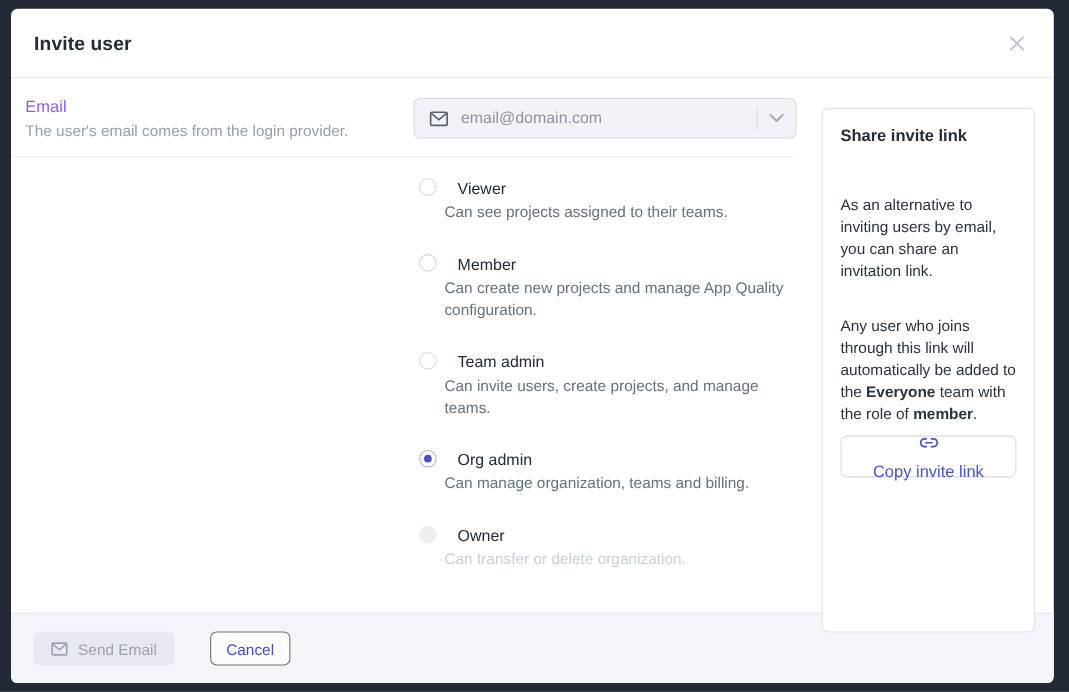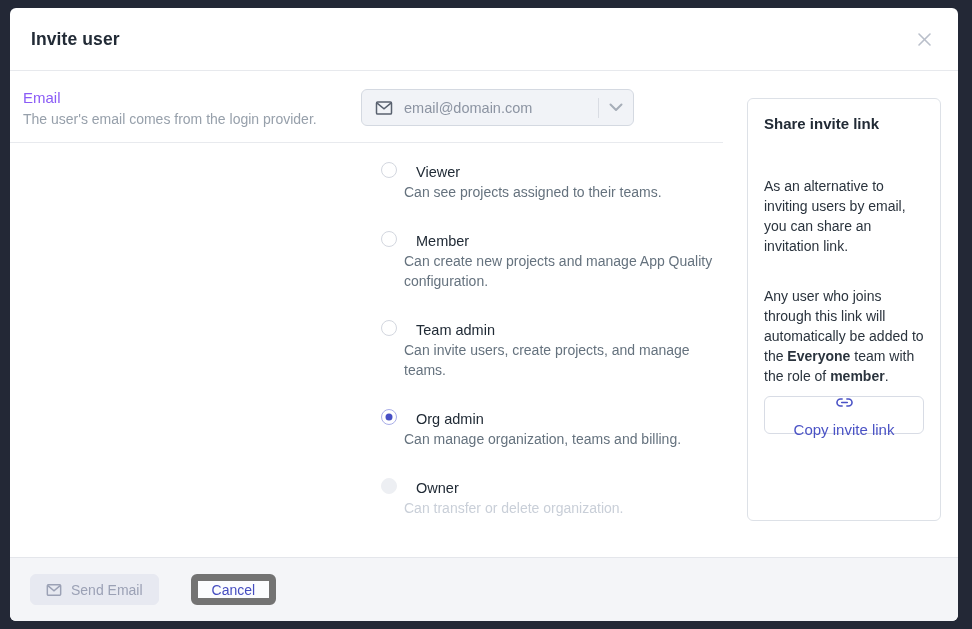--- a/index.html
+++ b/index.html
@@ -33,21 +33,21 @@
     display:flex; align-items:center; justify-content:center; color:#b9bfca;
   }
   
   .modal-body { position:relative; flex:1 1 auto; }
   .form-area { width:713px; }
   .row-email { position:relative; height:72px; border-bottom:1px solid #e8eaee; }
   .section-labels { position:absolute; left:13px; top:17px; width:345px; }
   .section-title { font-size:15px; color:#8b5cf6; line-height:20px; }
   .section-desc { font-size:14px; color:#97a0ab; line-height:19px; margin-top:2px; }
   .email-input-wrap {
-    position:absolute; left:351px; top:18px; width:273px; height:37px;
+    position:absolute; left:366px; top:18px; width:348px; height:37px;
     background:#f1f3f7; border:1px solid #d4d9e1; border-radius:6px;
     display:flex; align-items:center;
   }
   .email-input-wrap .mail-ic { margin-left:13px; display:flex; color:#59616f; }
   .email-input {
     flex:1 1 auto; border:none; background:transparent; outline:none;
     font-family:"Liberation Sans", sans-serif;
     font-size:14.5px; color:#3a4450; padding:0 0 0 11px; min-width:0;
   }
   .email-input::placeholder { color:#8c94a2; opacity:1; }
@@ -70,21 +70,21 @@
     content:""; position:absolute; left:50%; top:50%; transform:translate(-50%,-50%);
     width:7px; height:7px; border-radius:50%; background:#474fc5;
   }
   .radio--disabled { border-color:#edeff3; background:#edeff3; }
   .option-label { font-size:14.5px; color:#212b36; }
   .option-desc { font-size:14px; color:#65727e; line-height:20px; margin-left:23px; }
   .option-desc--disabled { color:#c9cfd8; }
   
   .share-card {
     position:absolute; left:737px; top:27px;
-    width:194px; height:423px;
+    width:194px; height:477px;
     border:1px solid #dde1e7; border-radius:6px;
     background:#ffffff; padding:16px;
   }
   .share-title { font-size:15px; font-weight:700; color:#222b36; }
   .share-p { font-size:14px; color:#2a333d; line-height:20px; }
   .share-p1 { margin-top:44px; }
   .share-p2 { margin-top:30px; }
   .share-p b { font-weight:700; }
   .copy-btn {
     margin-top:10px; width:100%; height:38px;
@@ -98,21 +98,21 @@
     background:#f4f5f8; border-top:1px solid #e4e6eb;
     display:flex; align-items:center; padding-left:20px; gap:32px;
   }
   .btn { height:31px; border-radius:6px; font-size:14px; font-family:"Liberation Sans", sans-serif;
          display:inline-flex; align-items:center; cursor:pointer; }
   .btn-send {
     background:#e7e9f1; border:1px solid #e7e9f1; color:#9ba1b5;
     padding:0 15px; gap:9px;
   }
   .btn-cancel {
-    background:#fbfcfe; border:7px solid #737373; color:#454dc0; padding:0 14px;
+    background:#fbfcfe; border:1px solid #737373; color:#454dc0; padding:0 14px;
   }
   svg { display:block; }
 </style>
 </head>
 <body>
 
 <div class="modal">
 
   <div class="modal-header">
     <div class="modal-title">Invite user</div>

